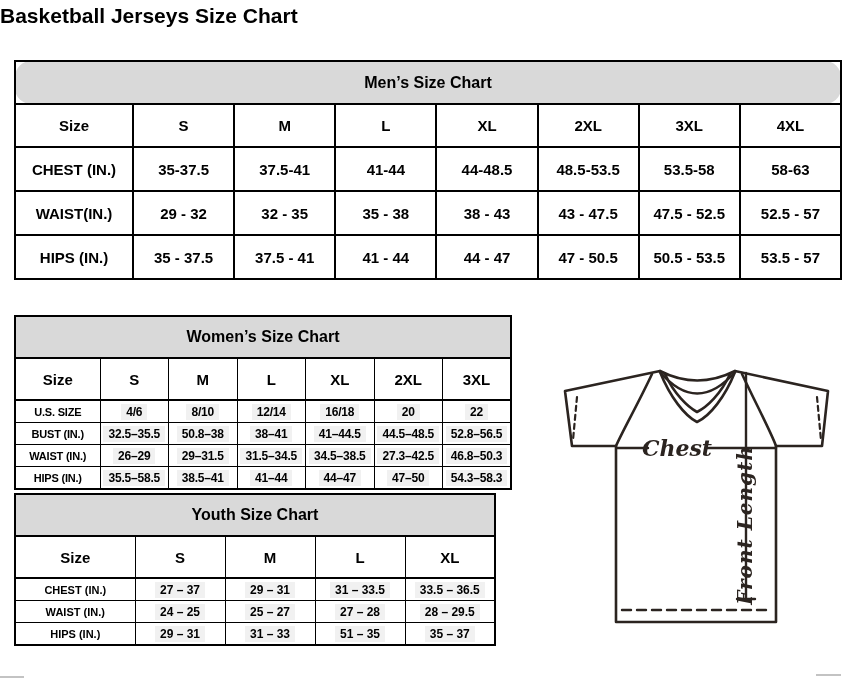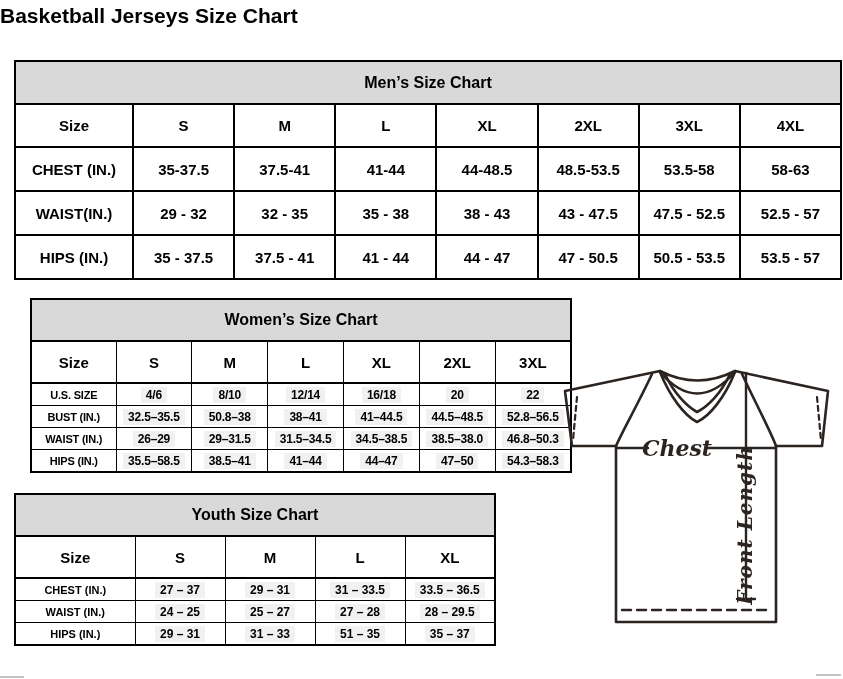--- a/index.html
+++ b/index.html
@@ -17,29 +17,29 @@
     position:absolute; border-collapse:collapse; table-layout:fixed;
     border:2px solid #000;
   }
   table.size-table td {
     border:2px solid #000; text-align:center; vertical-align:middle;
     font-weight:bold; padding:0; overflow:hidden; white-space:nowrap;
   }
   tr.cap td { background:#d9d9d9; font-size:16px; }
   
   table.mens { left:14px; top:60px; width:828px; }
-  table.mens tr.cap td { height:41px; }
+  table.mens tr.cap td { height:41px;border-radius:16px; }
   table.mens tr.hdr td { height:41px; font-size:15px; }
   table.mens tr.data td { height:42px; font-size:15px; }
   
   table.womens, table.youth { }
   table.womens td, table.youth td { border-width:1px; }
   table.womens tr.cap td, table.youth tr.cap td { border-bottom-width:2px; }
   table.womens tr.hdr td, table.youth tr.hdr td { border-bottom-width:2px; }
-  table.womens { left:14px; top:298px; width:542px;margin-left:16px; }
+  table.womens { left:14px; top:315px; width:498px; }
   table.womens tr.cap td { height:40px; }
   table.womens tr.hdr td { height:40px; font-size:15px; }
   table.womens tr.data td { height:21px; font-size:12px; letter-spacing:-0.2px; }
   table.womens tr.data td.lbl { font-size:11px; }
   table.youth { left:14px; top:493px; width:482px; }
   table.youth tr.cap td { height:40px;margin-left:32px; }
   table.youth tr.hdr td { height:40px; font-size:15px; }
   table.youth tr.data td { height:21px; font-size:12px; }
   table.youth tr.data td.lbl { font-size:11px; }
   .hl { background:#f1f1f1; padding:1px 5px; }
@@ -156,21 +156,21 @@
     <td><span class="hl">41–44.5</span></td>
     <td><span class="hl">44.5–48.5</span></td>
     <td><span class="hl">52.8–56.5</span></td>
   </tr>
   <tr class="data">
     <td class="lbl">WAIST (IN.)</td>
     <td><span class="hl">26–29</span></td>
     <td><span class="hl">29–31.5</span></td>
     <td><span class="hl">31.5–34.5</span></td>
     <td><span class="hl">34.5–38.5</span></td>
-    <td><span class="hl">38.5–38.0</span></td>
+    <td><span class="hl">27.3–42.5</span></td>
     <td><span class="hl">46.8–50.3</span></td>
   </tr>
   <tr class="data">
     <td class="lbl">HIPS (IN.)</td>
     <td><span class="hl">35.5–58.5</span></td>
     <td><span class="hl">38.5–41</span></td>
     <td><span class="hl">41–44</span></td>
     <td><span class="hl">44–47</span></td>
     <td><span class="hl">47–50</span></td>
     <td><span class="hl">54.3–58.3</span></td>

